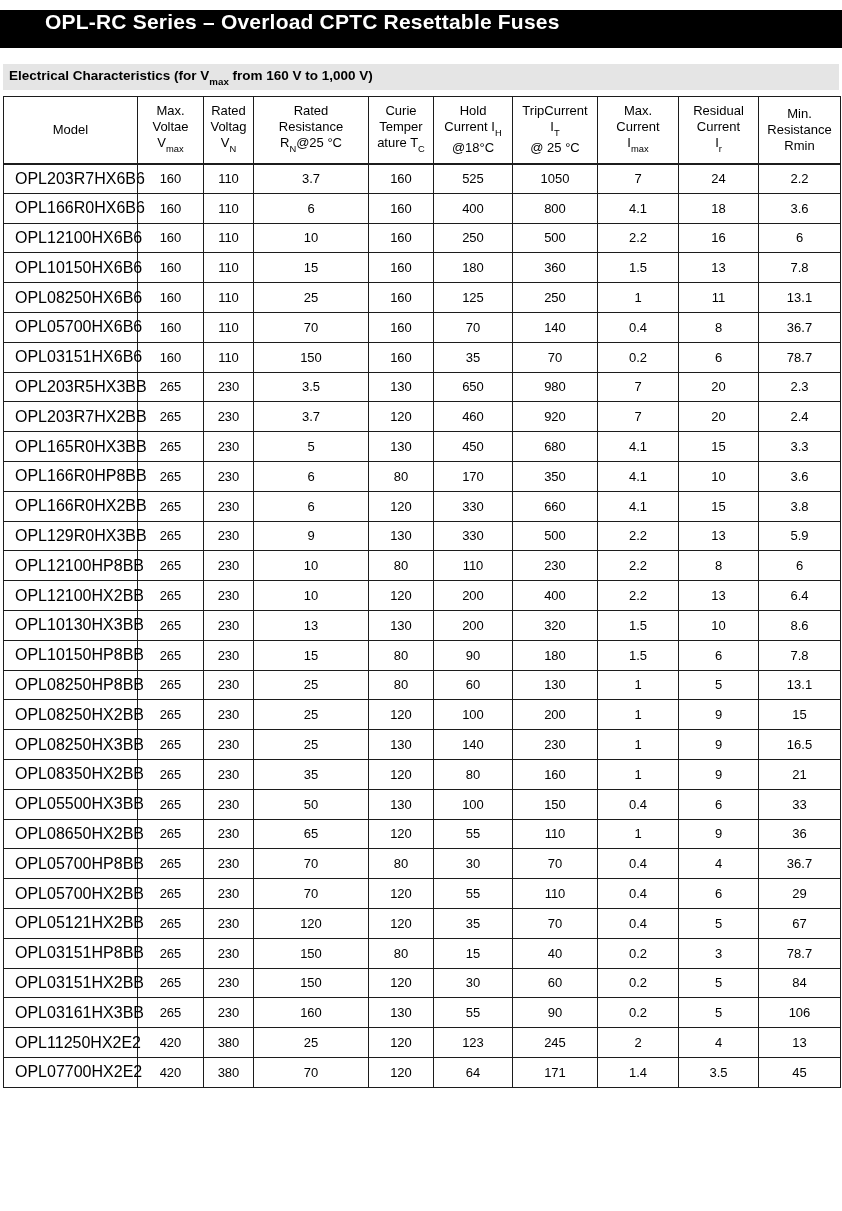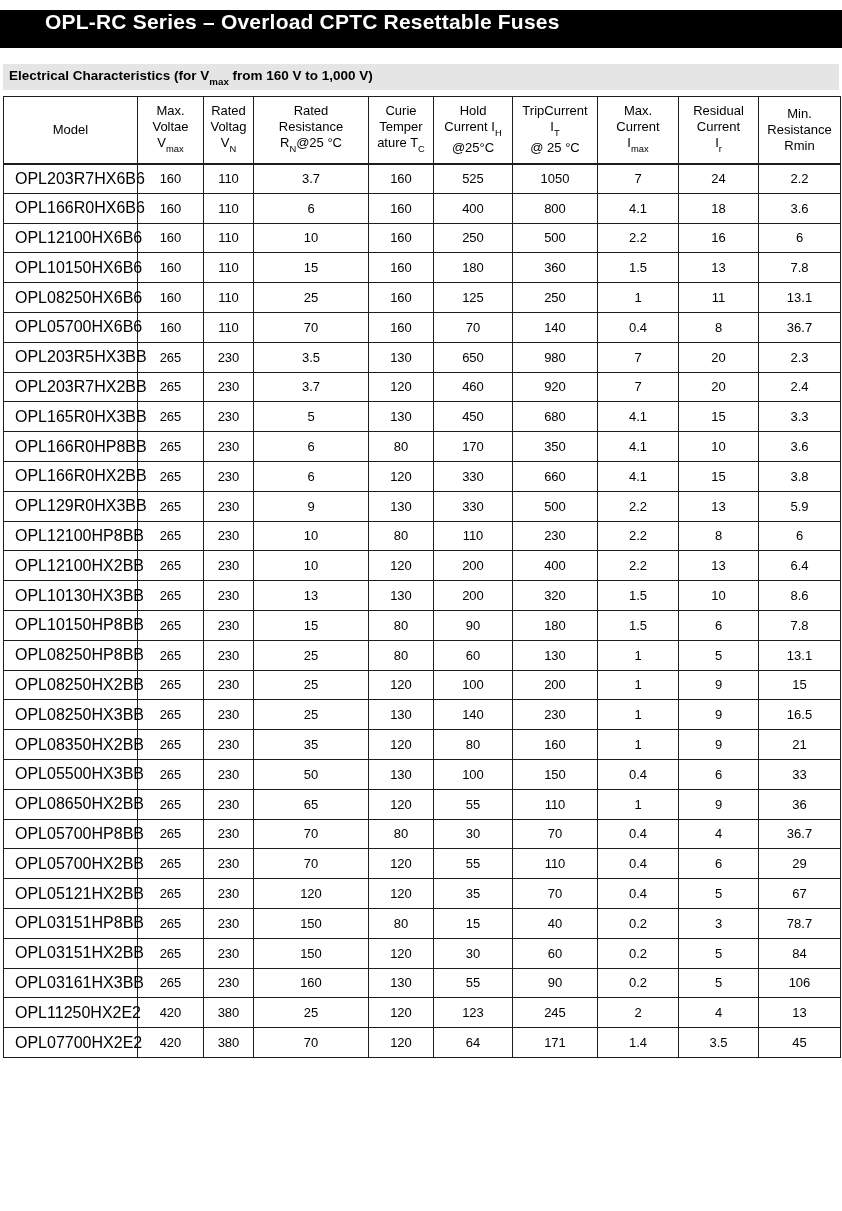--- a/index.html
+++ b/index.html
@@ -106,21 +106,21 @@
           <div><span>R</span><span class="sub">N</span><span>@25 °C</span></div>
         </th>
         <th>
           <div><span>Curie</span></div>
           <div><span>Temper</span></div>
           <div><span>ature T</span><span class="sub">C</span></div>
         </th>
         <th>
           <div><span>Hold</span></div>
           <div><span>Current I</span><span class="sub">H</span></div>
-          <div><span>@25°C</span></div>
+          <div><span>@18°C</span></div>
         </th>
         <th>
           <div><span>TripCurrent</span></div>
           <div><span>I</span><span class="sub">T</span></div>
           <div><span>@ 25 °C</span></div>
         </th>
         <th>
           <div><span>Max.</span></div>
           <div><span>Current</span></div>
           <div><span>I</span><span class="sub">max</span></div>
@@ -204,20 +204,32 @@
         <td>110</td>
         <td>70</td>
         <td>160</td>
         <td>70</td>
         <td>140</td>
         <td>0.4</td>
         <td>8</td>
         <td>36.7</td>
       </tr>
       <tr>
+        <td class="model-cell">OPL03151HX6B6</td>
+        <td>160</td>
+        <td>110</td>
+        <td>150</td>
+        <td>160</td>
+        <td>35</td>
+        <td>70</td>
+        <td>0.2</td>
+        <td>6</td>
+        <td>78.7</td>
+      </tr>
+      <tr>
         <td class="model-cell">OPL203R5HX3BB</td>
         <td>265</td>
         <td>230</td>
         <td>3.5</td>
         <td>130</td>
         <td>650</td>
         <td>980</td>
         <td>7</td>
         <td>20</td>
         <td>2.3</td>

